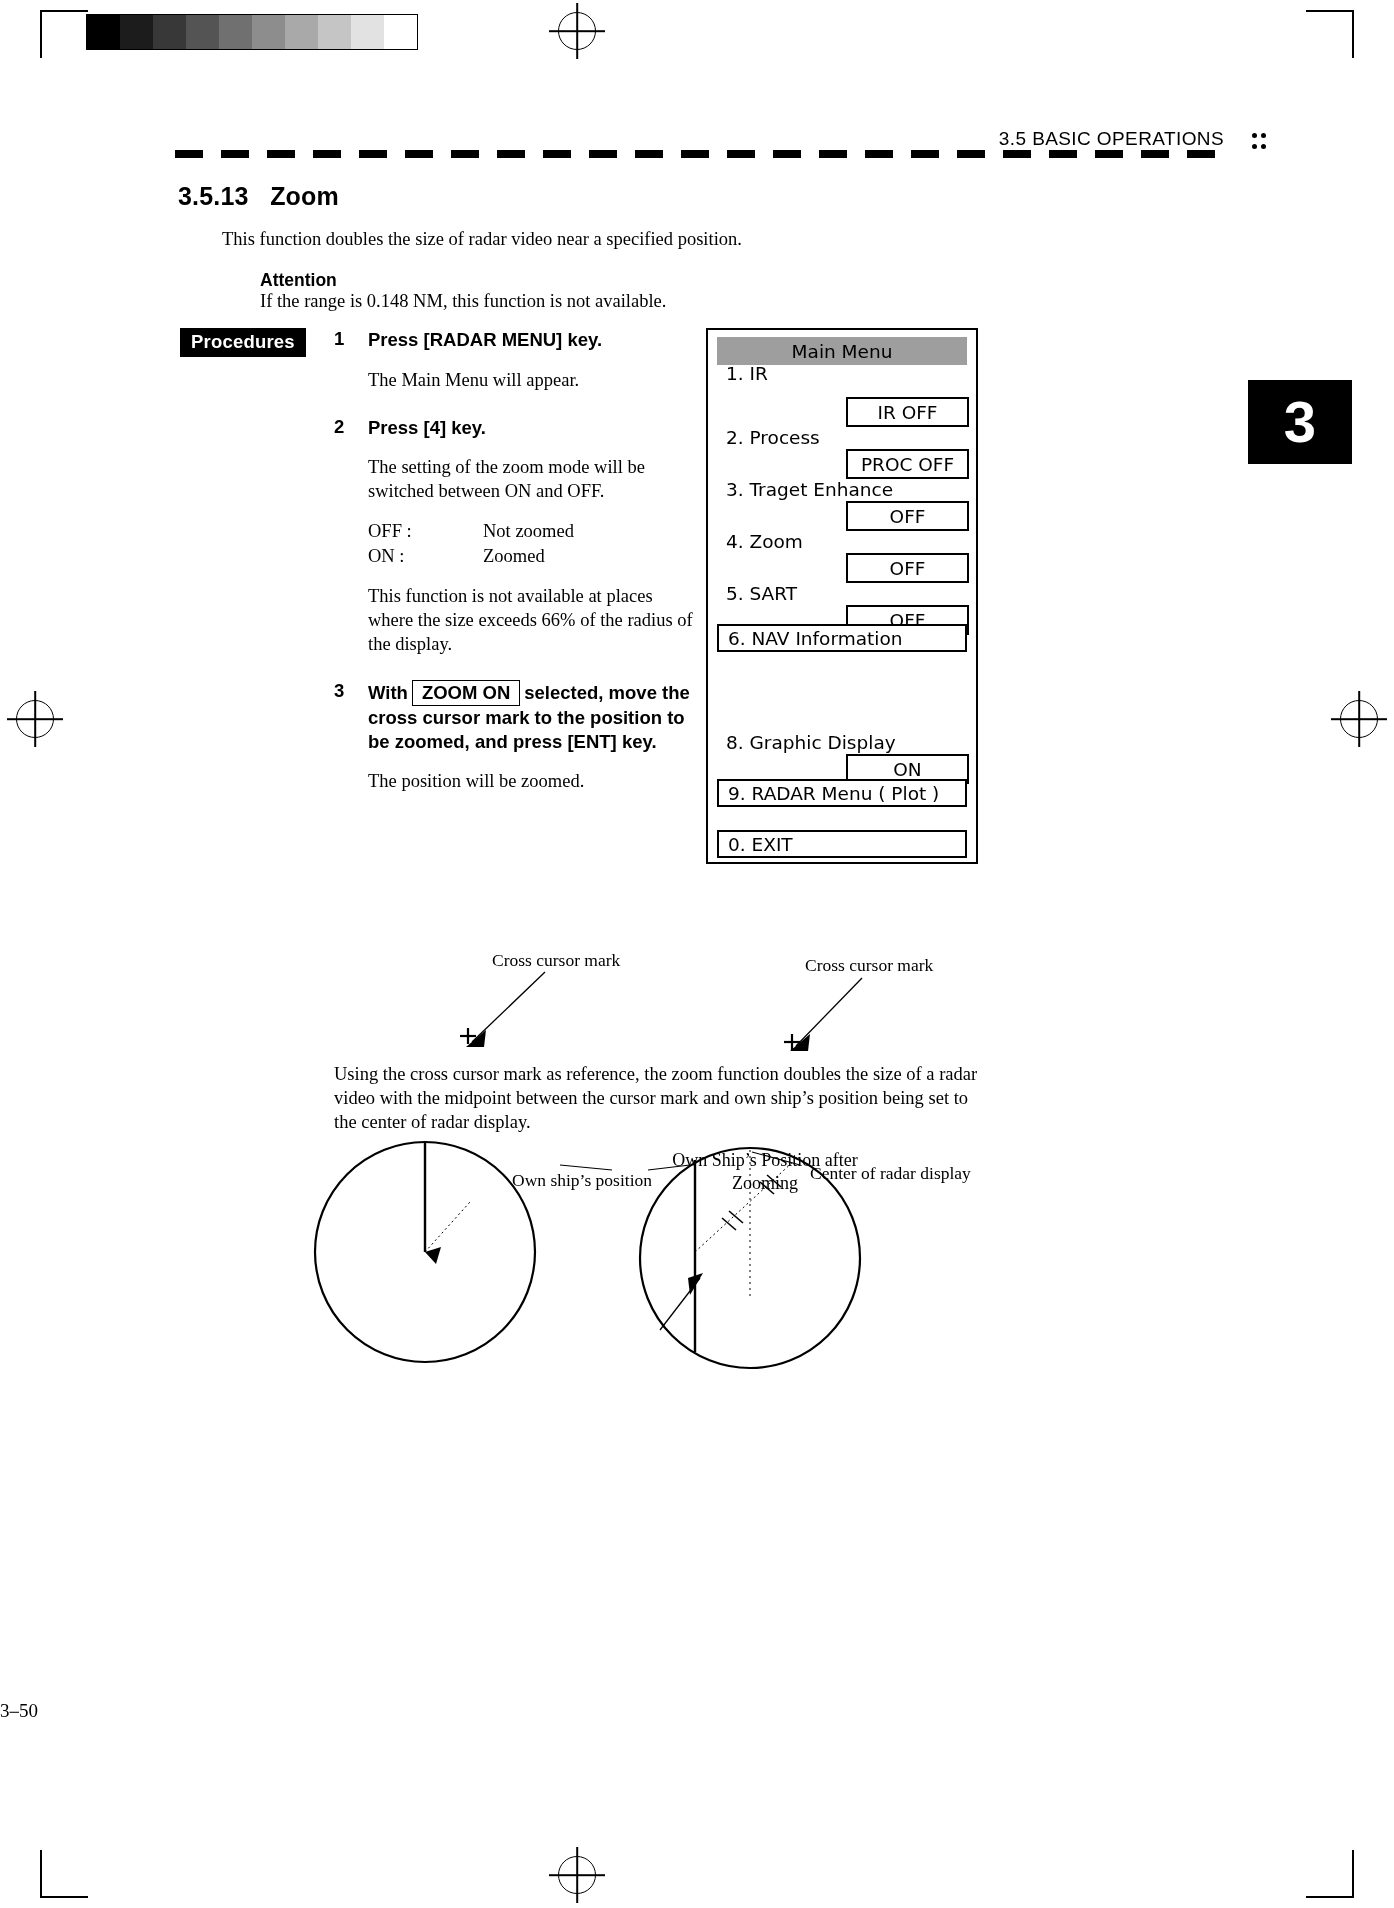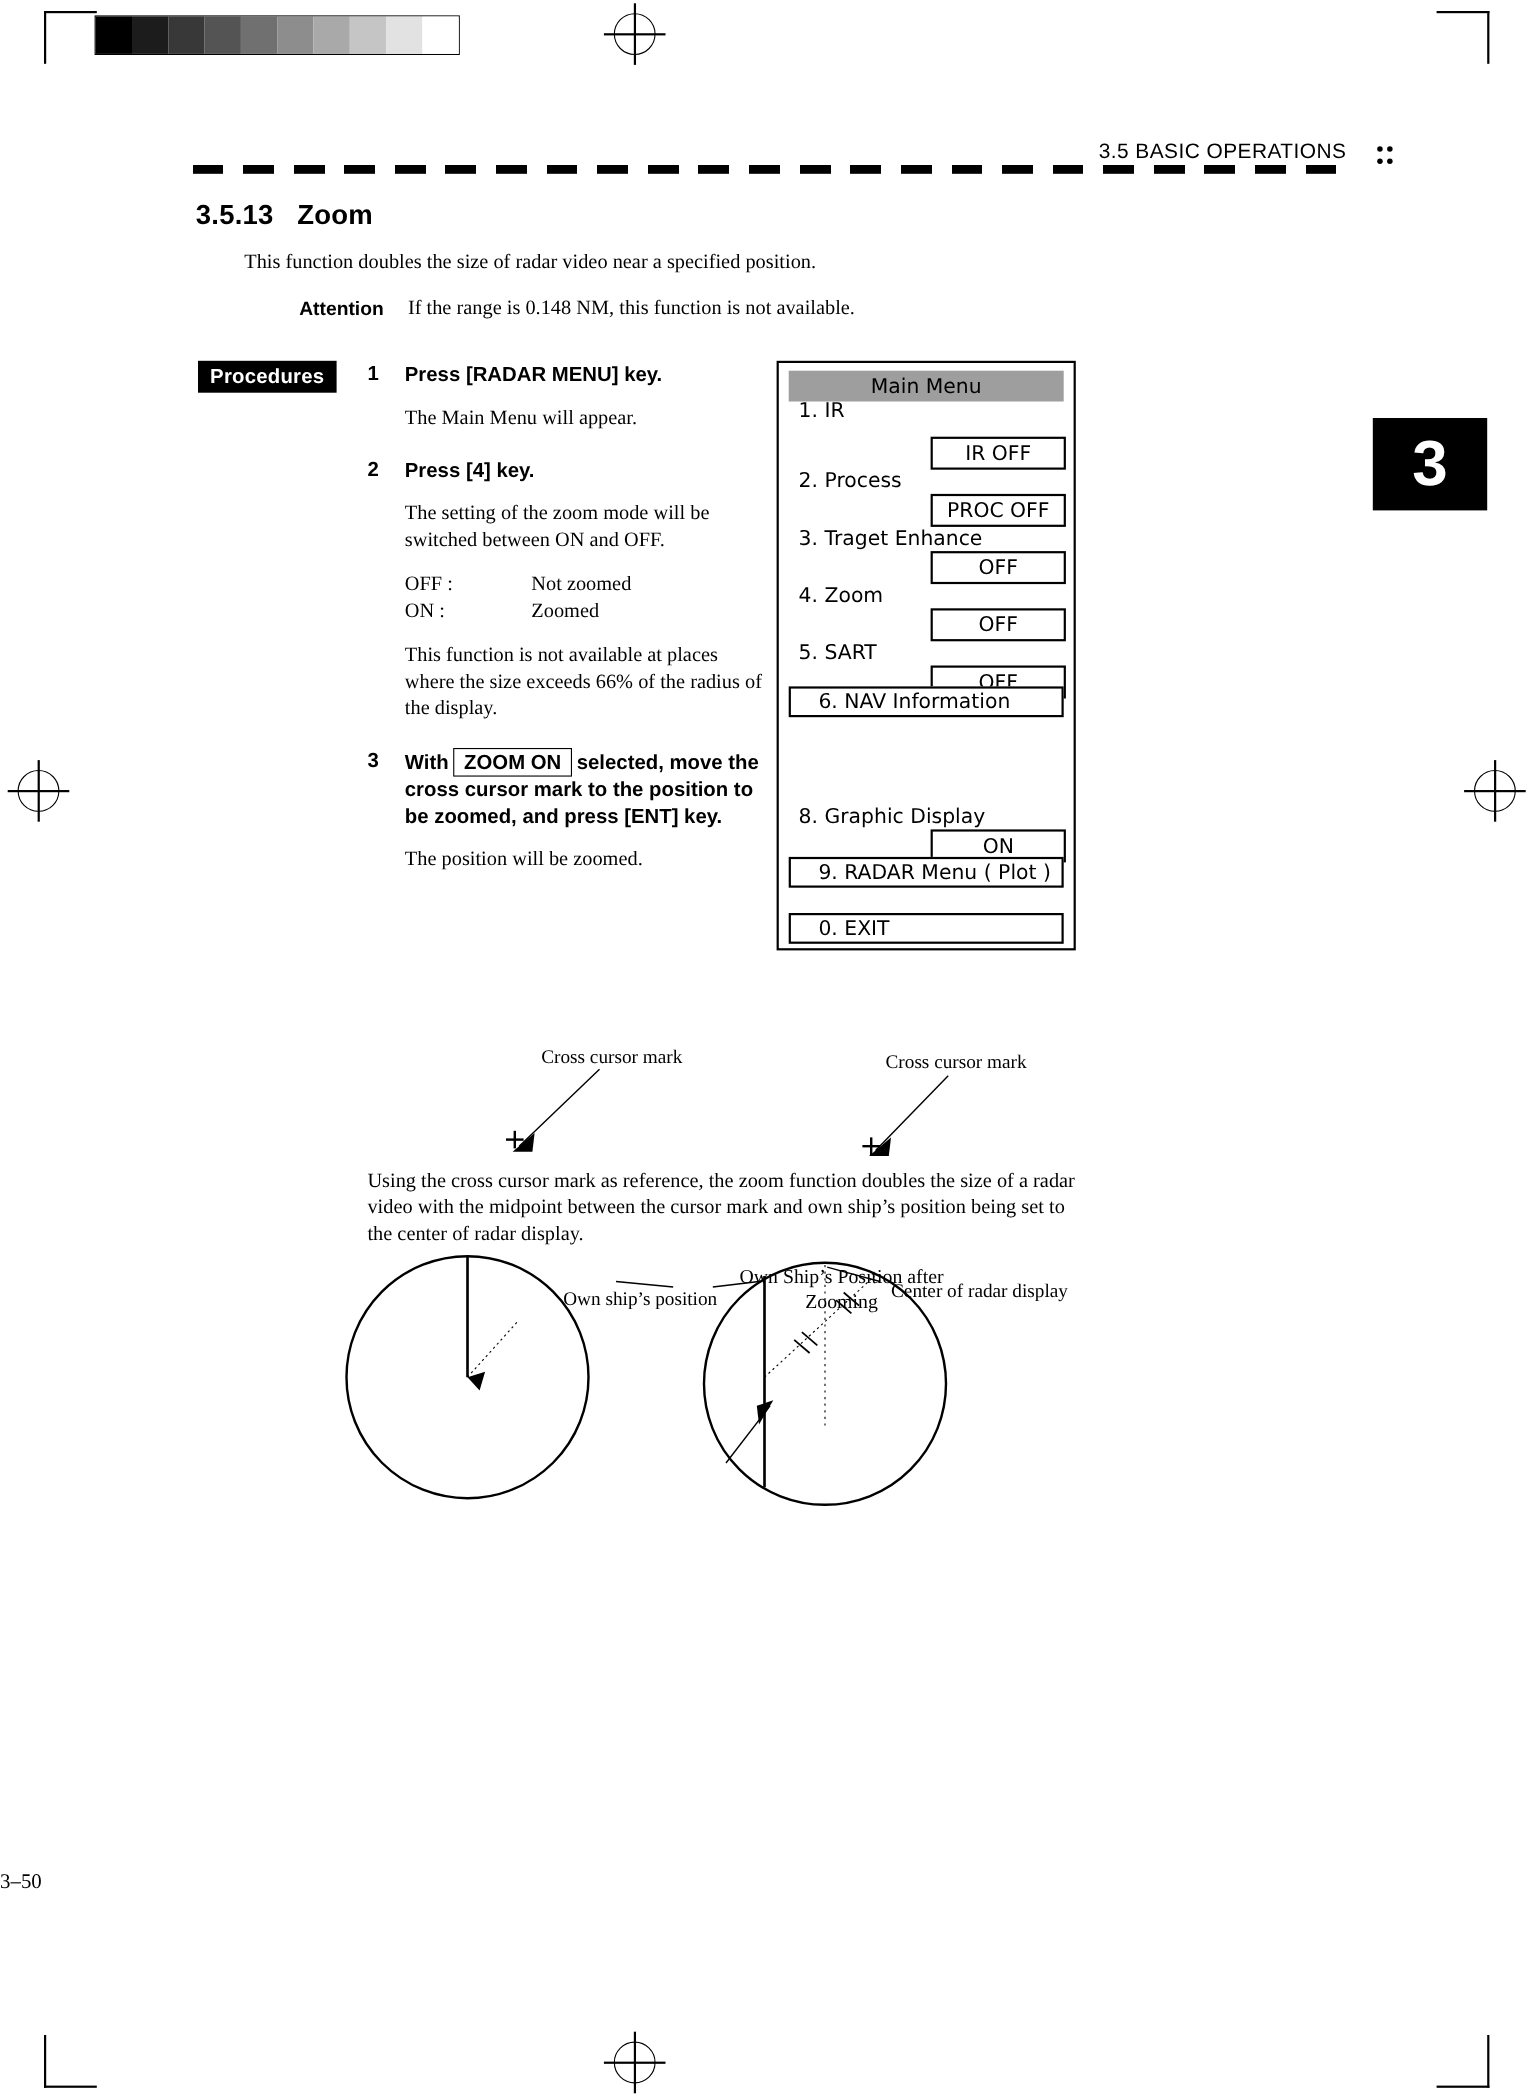--- a/index.html
+++ b/index.html
@@ -135,25 +135,26 @@
     white-space: pre;
   }
   .intro {
     position: absolute;
     left: 222px;
     top: 229px;
     font-size: 18.5px;
   }
   .attention-row {
     position: absolute;
-    left: 272px;
+    left: 260px;
     top: 270px;
     font-size: 18.5px;
     display: flex;
-    align-items: center;
+    align-items: flex-start;
+    flex-direction: column;
   }
   .attention-label {
     font-family: "Liberation Sans", sans-serif;
     font-weight: bold;
     font-size: 17.5px;
     margin-right: 22px;
   }
 
   .procedures-tag {
     position: absolute;
@@ -265,21 +266,21 @@
   }
   .menu-box {
     position: absolute;
     left: 9px;
     width: 250px;
     height: 28px;
     border: 2px solid #000;
     display: flex;
     align-items: center;
     font-size: 18.5px;
-    padding-left: 25px;
+    padding-left: 9px;
     box-sizing: border-box;
     background: #fff;
   }
 
   
   .explain {
     position: absolute;
     left: 334px;
     top: 1062px;
     width: 660px;

